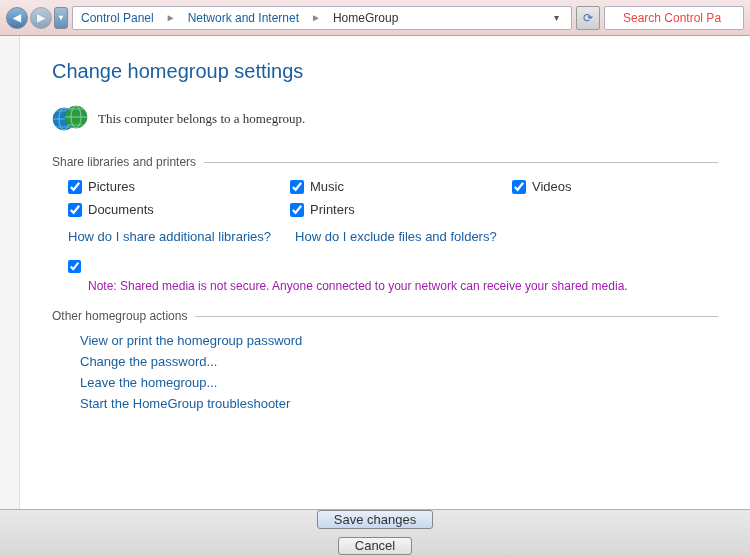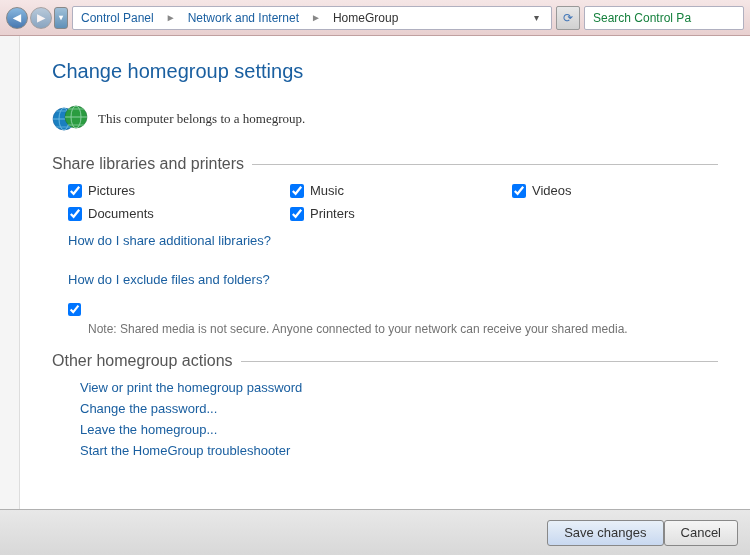--- a/index.html
+++ b/index.html
@@ -91,30 +91,30 @@
       border-radius: 2px;
       display: flex;
       align-items: center;
       justify-content: center;
       cursor: pointer;
       font-size: 12px;
       color: #4478b8;
     }
 
     .search-bar {
-      width: 160px;
+      width: 140px;
       height: 24px;
       border: 1px solid #b0b0c0;
       border-radius: 2px;
       background: white;
       display: flex;
       align-items: center;
-      padding: 0 8px;
-      font-size: 12px;
-      color: #15803d;
+      padding: 0 18px;
+      font-size: 12px;
+      color: #ef4444;
     }
 
     
     .main-container {
       display: flex;
       height: calc(555px - 36px);
     }
 
     .left-panel {
       width: 20px;
@@ -156,21 +156,21 @@
       color: #333;
       font-family: Liberation Serif, serif;
     }
 
     
     .section {
       margin-bottom: 16px;
     }
 
     .section-header {
-      font-size: 16px;
+      font-size: 12px;
       color: #555;
       margin-bottom: 10px;
       display: flex;
       align-items: center;
       gap: 0;
     }
 
     .section-header::after {
       content: '';
       flex: 1;
@@ -199,21 +199,20 @@
       width: 14px;
       height: 14px;
       cursor: pointer;
     }
 
     .links-row {
       display: flex;
       gap: 24px;
       padding-left: 16px;
       margin-bottom: 4px;
-      flex-direction: column;
     }
 
     .link {
       color: #1a5fa0;
       text-decoration: none;
       font-size: 13px;
       cursor: pointer;
     }
 
     
@@ -228,21 +227,21 @@
     }
 
     .media-link {
       padding-left: 36px;
       margin-bottom: 6px;
     }
 
     .note-text {
       padding-left: 36px;
       font-size: 12px;
-      color: #737373;
+      color: #a21caf;
       margin-bottom: 4px;
     }
 
     
     .actions-list {
       padding-left: 28px;
       display: flex;
       flex-direction: column;
       gap: 6px;
     }
@@ -253,21 +252,22 @@
       bottom: 0;
       left: 0;
       right: 0;
       height: 46px;
       background: linear-gradient(to bottom, #e8e8e8 0%, #d8d8d8 100%);
       border-top: 1px solid #b0b0b0;
       display: flex;
       align-items: center;
       justify-content: flex-end;
       padding: 0 12px;
-      gap: 0;
+      gap: 8px;
+      flex-direction: column;
     }
 
     .btn {
       height: 26px;
       padding: 0 16px;
       border: 1px solid #888;
       border-radius: 3px;
       background: linear-gradient(to bottom, #f5f5f5 0%, #e0e0e0 100%);
       font-size: 13px;
       cursor: pointer;

